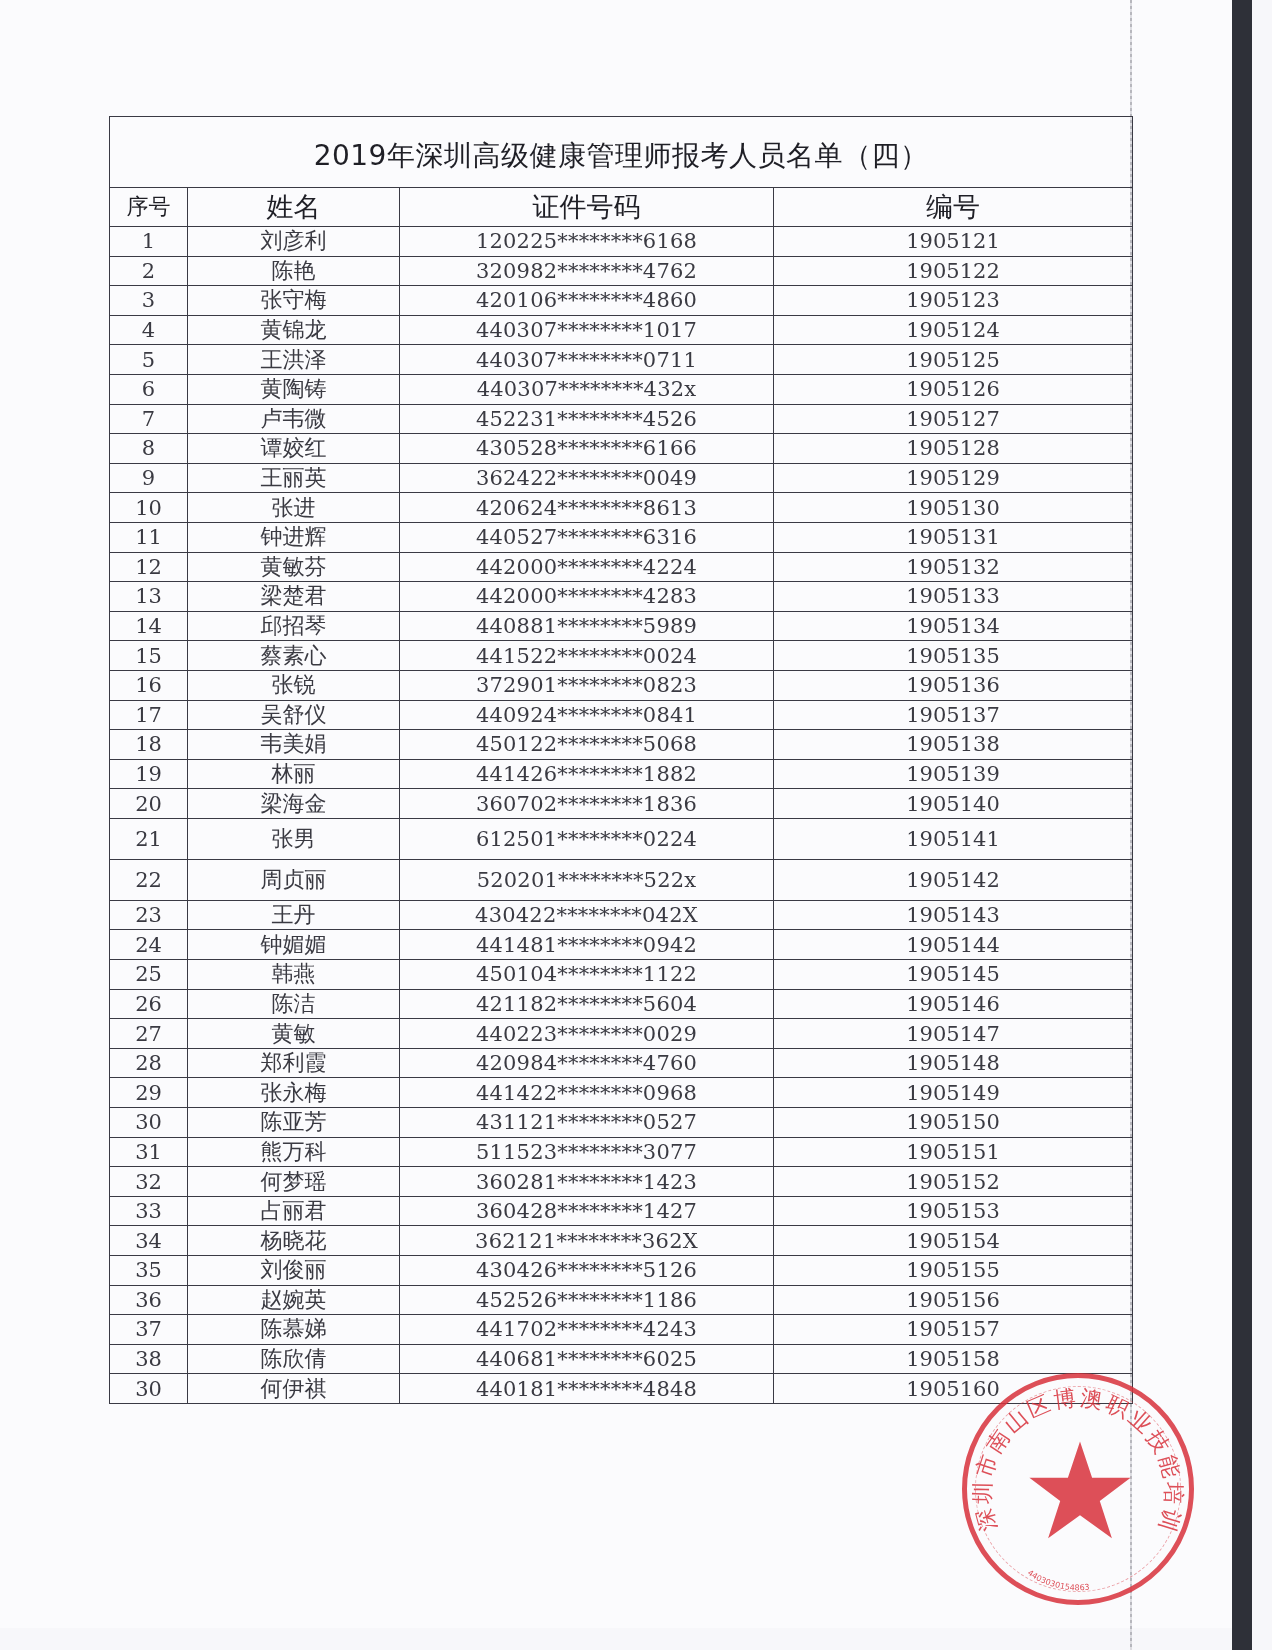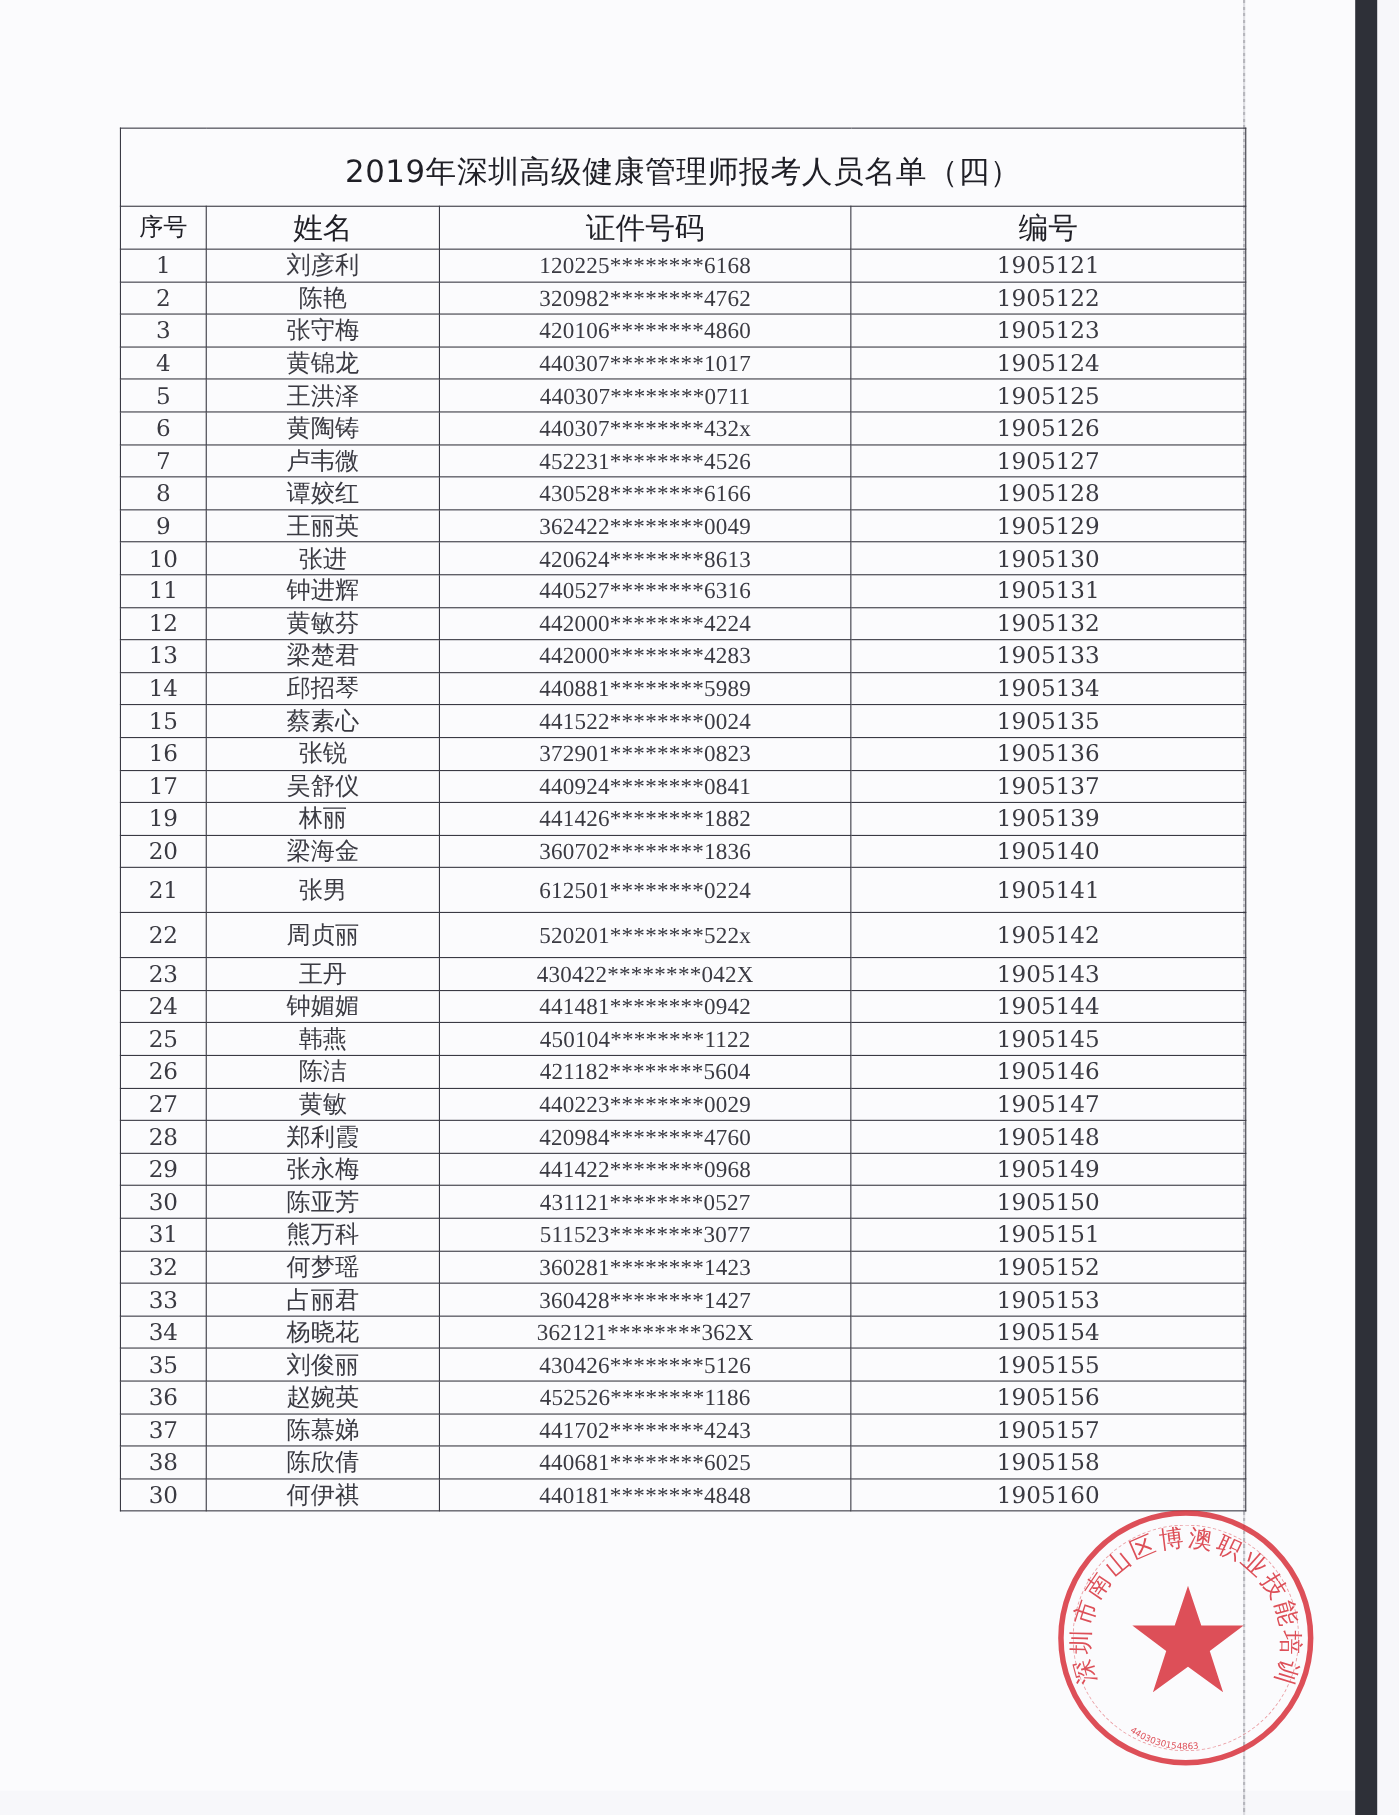--- a/index.html
+++ b/index.html
@@ -36,21 +36,21 @@
     padding-top: 8px !important;
   }
   .head-row th {
     height: 38px; font-size: 27px;
     font-family: Liberation Sans, sans-serif; color: #1f1f26;
   }
   .head-row th.col-seq { font-size: 22px; }
   tr.row td { height: 28.6px; font-size: 21px; line-height: 26px; color: #3a3a42; }
   tr.row.tall td { height: 40px; }
   td.col-name { font-family: Liberation Serif, serif; font-size: 22px !important; }
-  td.col-id { letter-spacing: 0.2px; font-family: Liberation Serif, serif; }
+  td.col-id { letter-spacing: 0.2px; }
   .seal {
     position: absolute; left: 962px; top: 1373px; width: 232px; height: 232px;
     border-radius: 50%; border: 5px solid #d8323c; box-sizing: border-box;
     opacity: 0.85; pointer-events: none;
   }
   .seal-inner {
     position: absolute; left: 8px; top: 8px; right: 8px; bottom: 8px;
     border-radius: 50%; border: 1.5px dashed rgba(216,50,60,0.5);
   }
   .seal-star {
@@ -181,20 +181,26 @@
           <td class="col-id">372901********0823</td>
           <td class="col-code">1905136</td>
         </tr>
         <tr class="row">
           <td class="col-seq">17</td>
           <td class="col-name">吴舒仪</td>
           <td class="col-id">440924********0841</td>
           <td class="col-code">1905137</td>
         </tr>
         <tr class="row">
+          <td class="col-seq">18</td>
+          <td class="col-name">韦美娟</td>
+          <td class="col-id">450122********5068</td>
+          <td class="col-code">1905138</td>
+        </tr>
+        <tr class="row">
           <td class="col-seq">19</td>
           <td class="col-name">林丽</td>
           <td class="col-id">441426********1882</td>
           <td class="col-code">1905139</td>
         </tr>
         <tr class="row">
           <td class="col-seq">20</td>
           <td class="col-name">梁海金</td>
           <td class="col-id">360702********1836</td>
           <td class="col-code">1905140</td>

